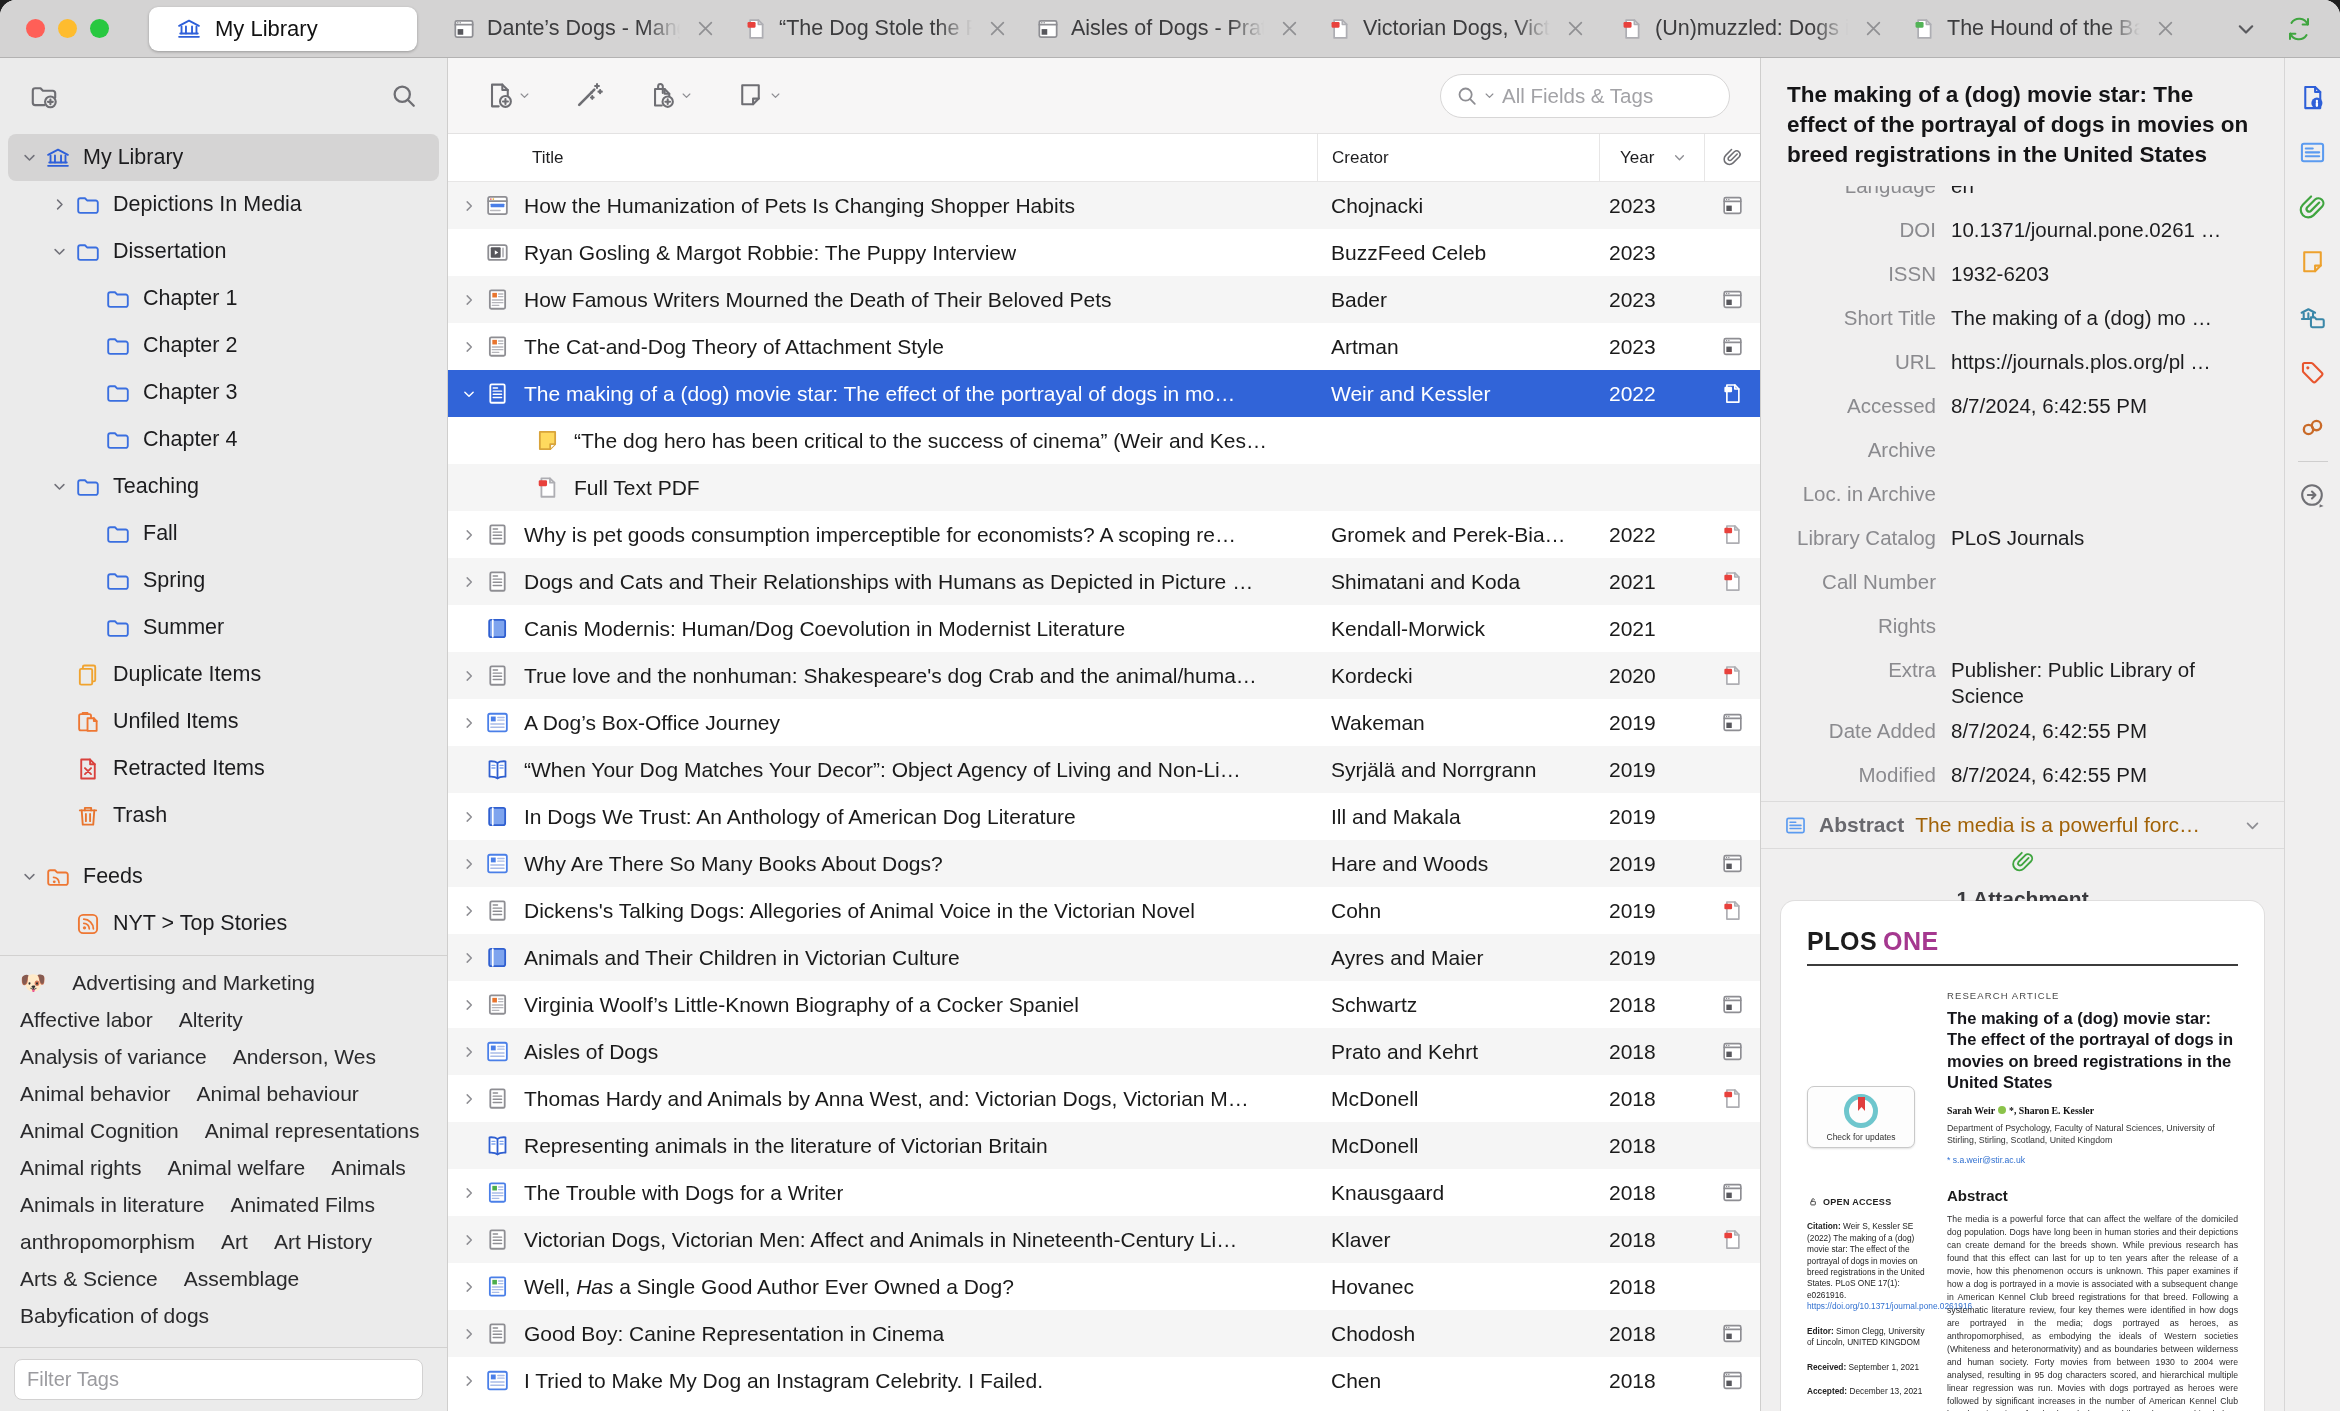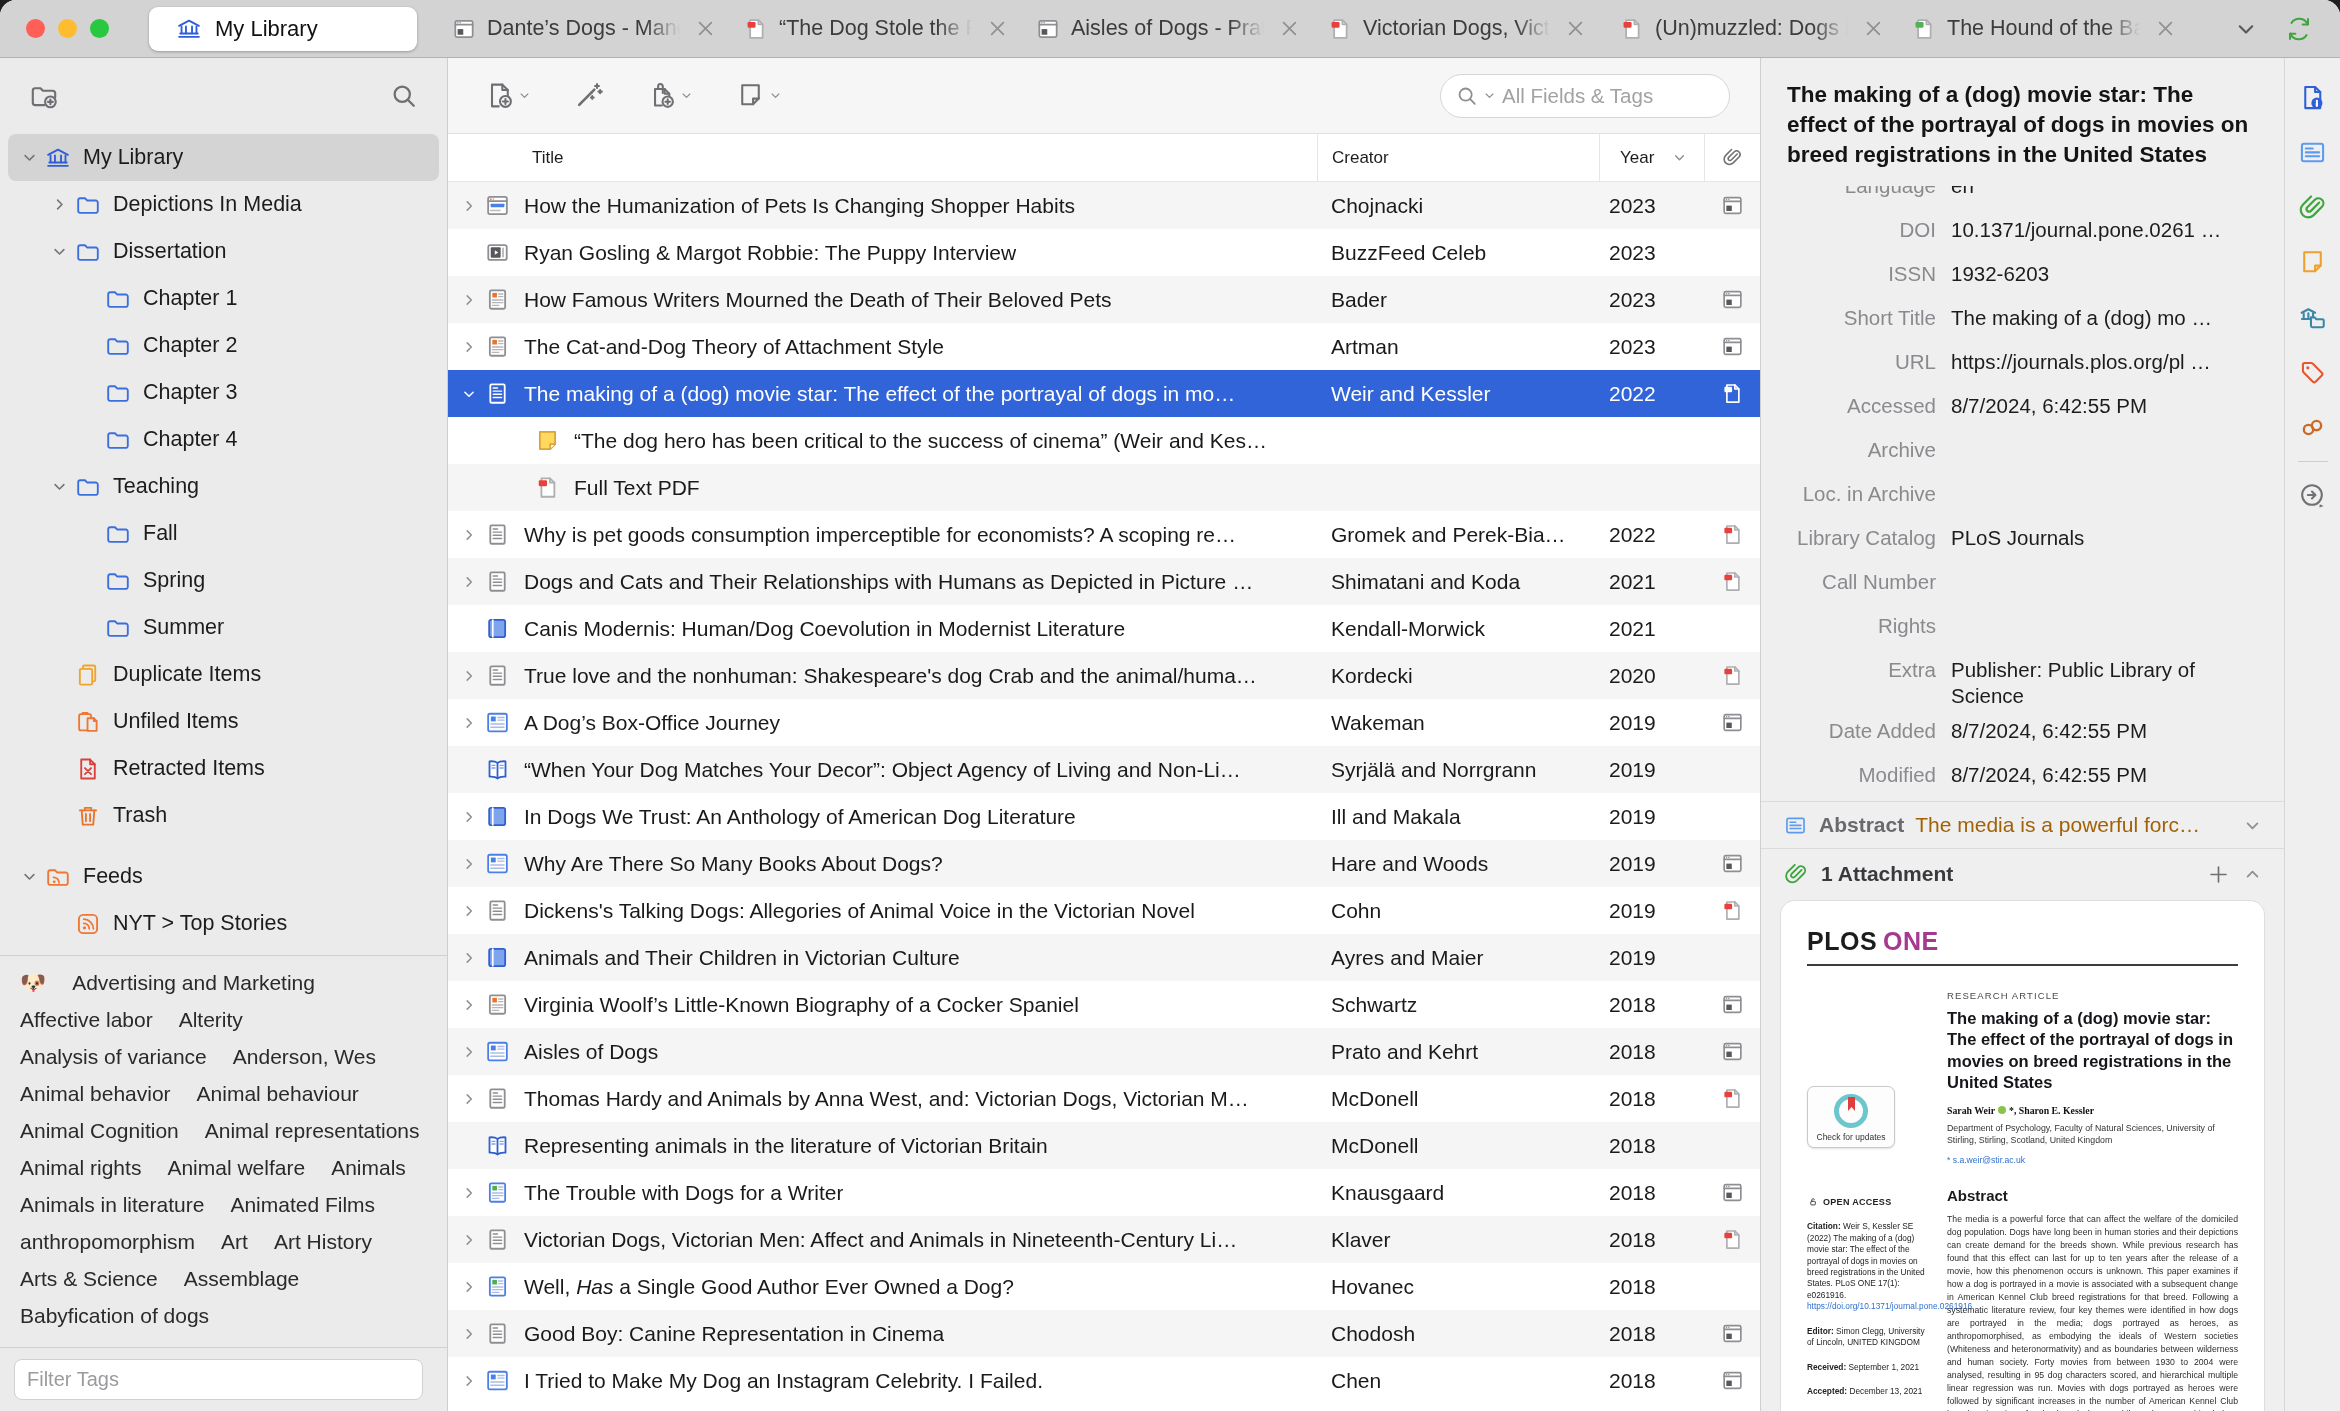--- a/index.html
+++ b/index.html
@@ -77,30 +77,30 @@
               font-size:22.5px;line-height:30px;color:#141416;flex-shrink:0;}
   .fields{margin-top:-22px;position:relative;z-index:1;flex-shrink:0;}
   .frow{display:flex;min-height:44px;padding-top:9px;}
   .flabel{width:190px;text-align:right;color:#8a8a8e;font-size:20.5px;padding-right:15px;flex-shrink:0;line-height:26px;}
   .fvalue{flex:1;color:#1c1c1e;font-size:20.5px;line-height:26px;padding-right:12px;word-break:break-word;}
   .abstract-row{margin-top:4px;border-top:1px solid #dcdbdb;border-bottom:1px solid #dcdbdb;height:48px;
                 display:flex;align-items:center;gap:11px;padding:0 22px;flex-shrink:0;}
   .abstract-row .alabel{font-weight:bold;color:#69696e;}
   .abstract-row .apreview{flex:1;color:#a16207;white-space:nowrap;overflow:hidden;}
   .attach-header{height:50px;display:flex;align-items:center;gap:12px;padding:0 22px;flex-shrink:0;
-                 font-weight:bold;font-size:21px;color:#3a3a3e;}
+                 font-weight:bold;font-size:21px;color:#3a3a3e;flex-direction:column;}
   .attach-header .sp{flex:1;}
   .attach-card{margin:2px 20px -14px;background:#fff;border-radius:14px;flex:1;overflow:hidden;
                box-shadow:0 0 0 1px rgba(0,0,0,.07);padding:26px 26px 0;}
   
   .pdf-logo{font-size:25px;font-weight:bold;letter-spacing:.5px;color:#1c1c1c;padding-bottom:8px;border-bottom:2px solid #3c3c3c;}
   .pdf-logo .one{color:#a5388f;margin-left:6px;}
   .pdf-cols{display:flex;gap:16px;margin-top:24px;}
   .pdf-left{width:124px;flex-shrink:0;font-size:8.3px;color:#222;}
-  .badge{margin-top:96px;width:88px;border:1px solid #c9c9c9;border-radius:7px;background:#fdfdfd;
+  .badge{margin-top:96px;width:108px;border:1px solid #c9c9c9;border-radius:7px;background:#fdfdfd;
          padding:7px 4px 5px;text-align:center;box-shadow:0 1px 2px rgba(0,0,0,.12);}
   .badge .ring{width:34px;height:34px;border-radius:50%;border:5px solid #6ec6cd;margin:0 auto 4px;position:relative;}
   .badge .bm{position:absolute;left:9px;top:-2px;width:7px;height:14px;background:#e03e3e;
              clip-path:polygon(0 0,100% 0,100% 100%,50% 72%,0 100%);}
   .badge .btxt{font-size:8.5px;color:#333;line-height:1.2;}
   .oa{margin-top:48px;display:flex;align-items:center;gap:4px;font-weight:bold;font-size:9px;color:#222;letter-spacing:.3px;}
   .meta{margin-top:13px;line-height:1.38;}
   .meta b{font-weight:bold;}
   .plink{color:#2f6fd0;}
   .pdf-right{flex:1;min-width:0;}

